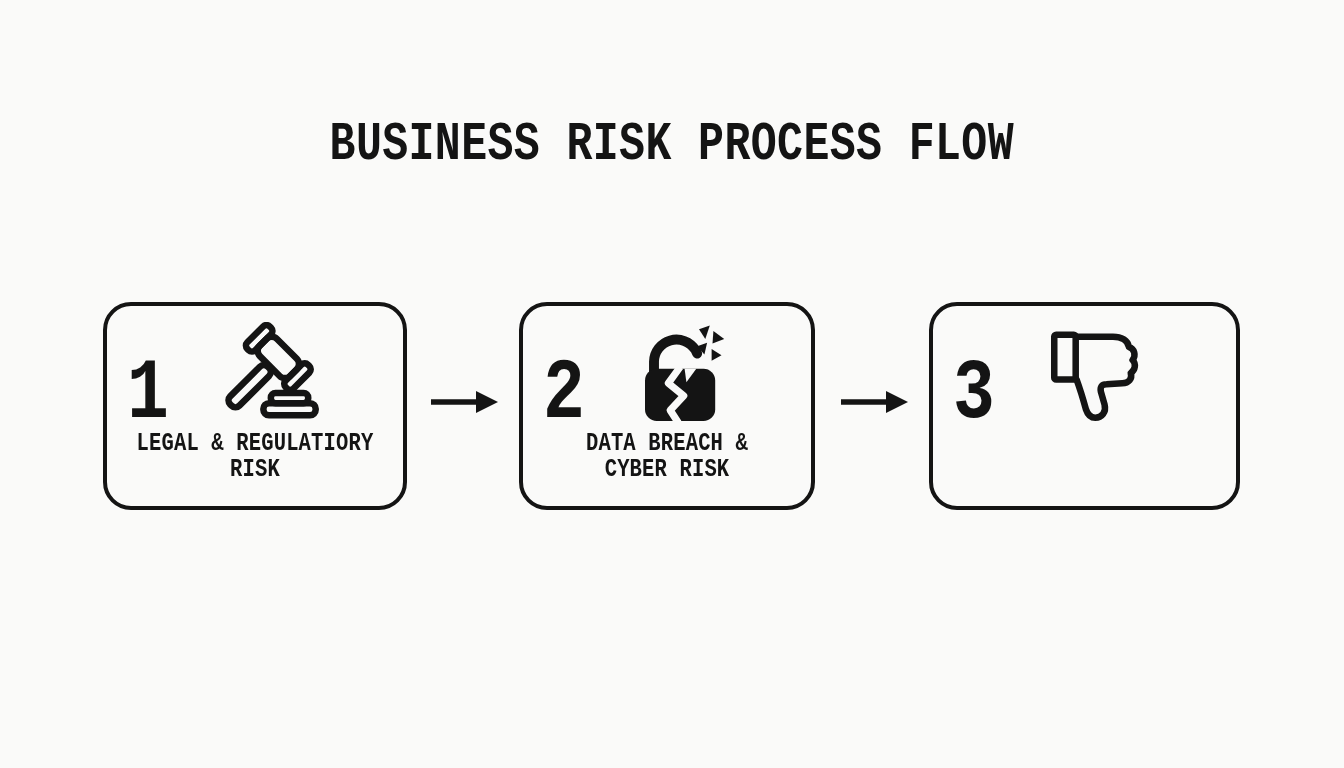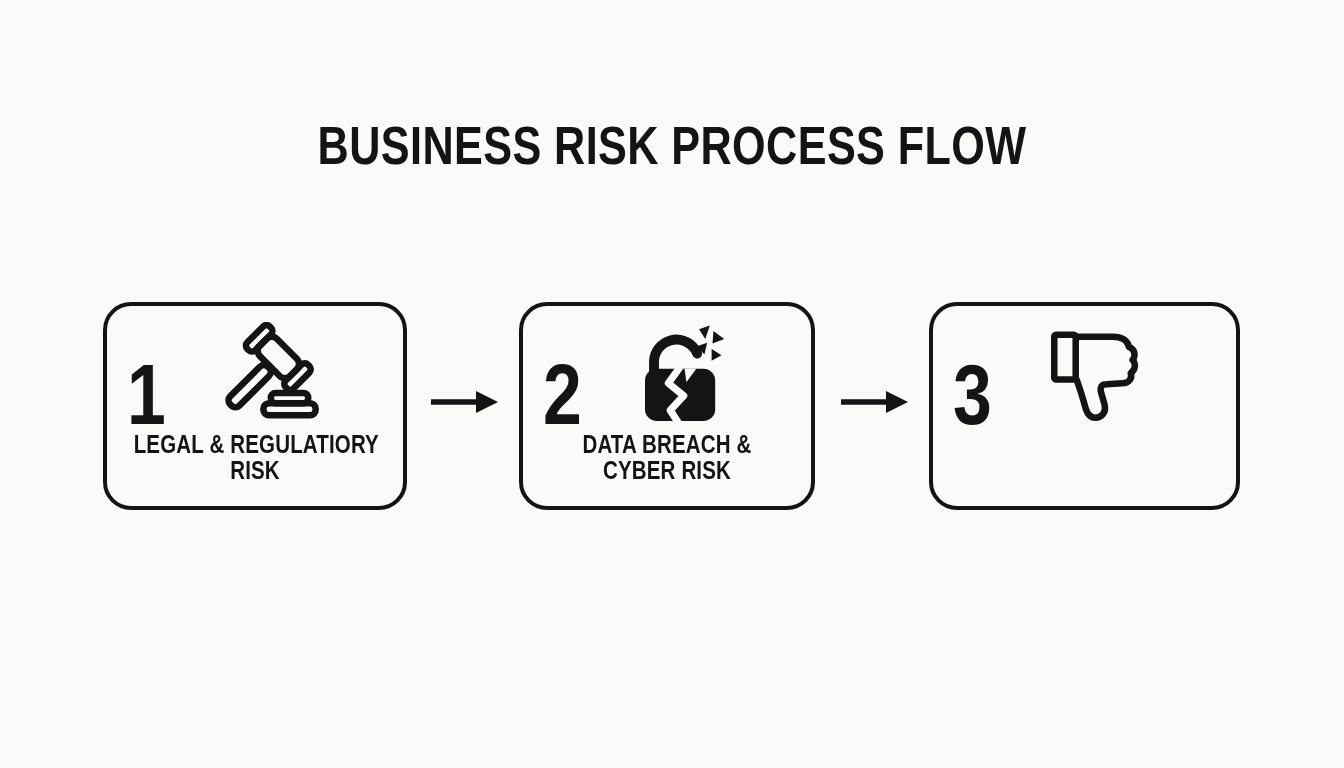--- a/index.html
+++ b/index.html
@@ -2,21 +2,21 @@
 <html style="--bg: #fafaf9; --ink: #141414;"><head>
 <meta charset="utf-8">
 <style>
   * { margin:0; padding:0; box-sizing:border-box; }
   html,body { width:1344px; height:768px; overflow:hidden; }
   .canvas {
     position:relative;
     width:1344px; height:768px;
     background: var(--bg, #fafaf9);
     color: var(--ink, #141414);
-    font-family:Liberation Sans, sans-serif;
+    font-family:Liberation Mono, monospace;
     font-weight:bold;
   }
   .cond { display:inline-block; transform:scaleX(0.8); transform-origin:center; white-space:nowrap; }
 
   .title {
     position:absolute; top:116px; left:0; width:100%;
     text-align:center;
     font-size:54px; line-height:58px; font-weight:bold;
     letter-spacing:0.5px;
   }

